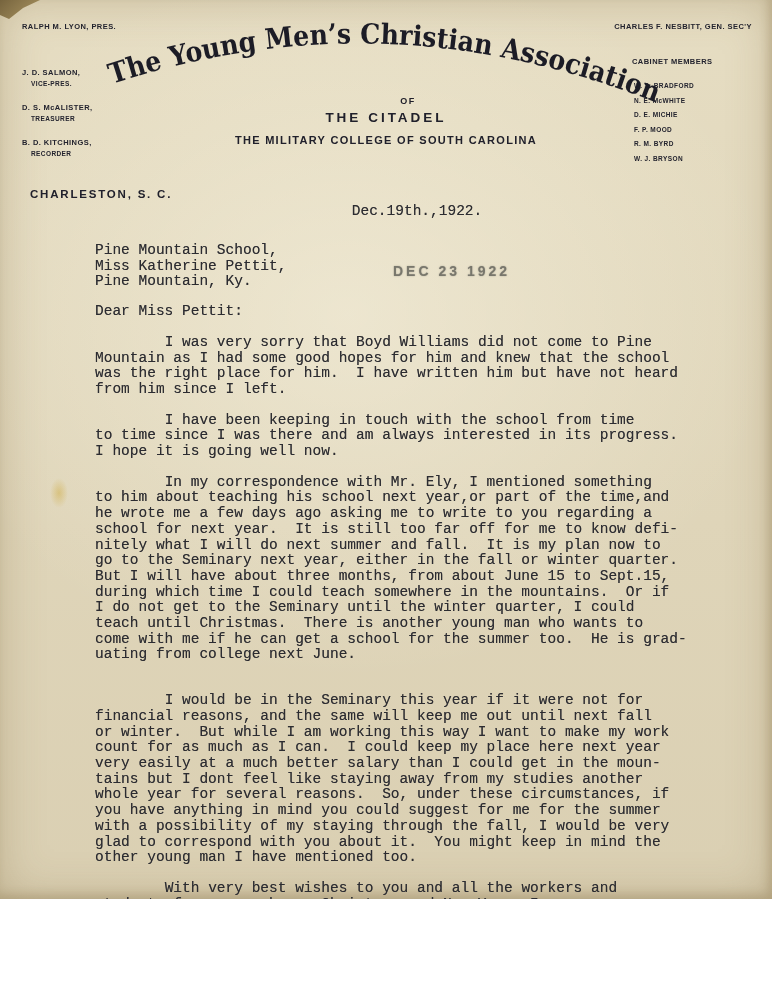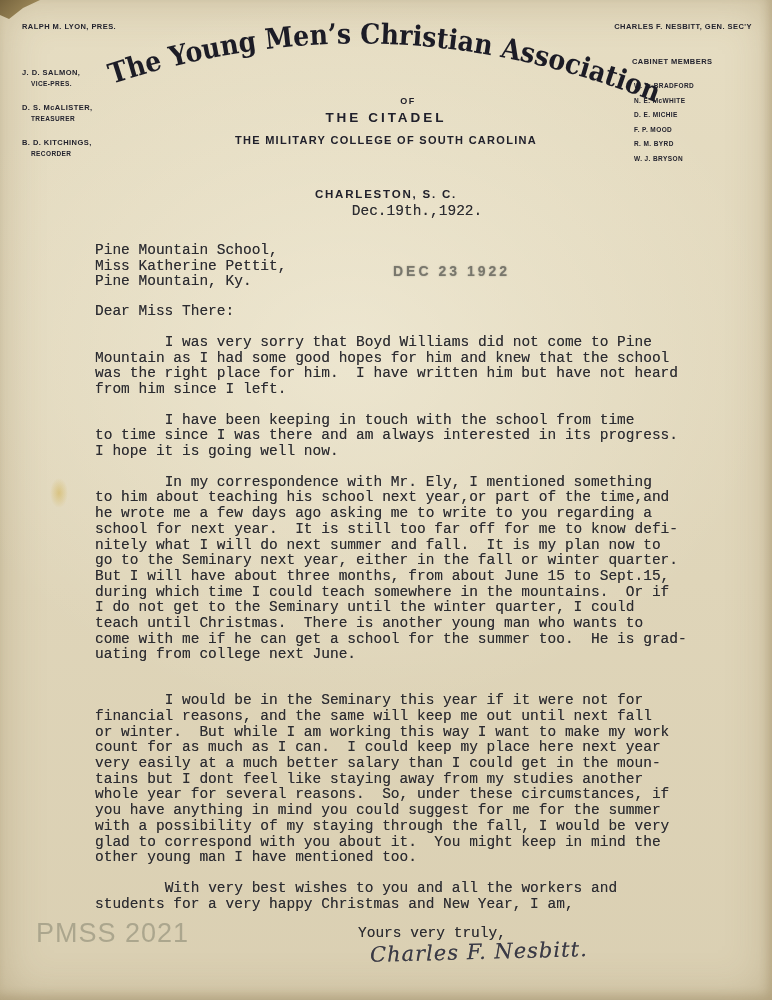--- a/index.html
+++ b/index.html
@@ -1,20 +1,20 @@
 <!DOCTYPE html>
 <html><head>
 <meta charset="utf-8">
 <style>
   * { margin:0; padding:0; box-sizing:border-box; }
   html,body { width:772px; height:1000px; }
   body { font-family:"Liberation Sans", sans-serif; }
 
   .page {
-    position:relative; width:772px; height:1000px; overflow:hidden;
+    position:relative; width:772px; height:899px; overflow:hidden;
     background-color:#eae2c9;
     background-image:
       radial-gradient(ellipse 620px 520px at 45% 35%, rgba(255,252,238,.38), rgba(255,252,238,0) 70%),
       linear-gradient(180deg, rgba(150,125,70,.05), rgba(135,110,60,.16));
     box-shadow: inset 0 0 45px rgba(120,95,45,.28), inset -4px -5px 10px rgba(110,85,40,.22);
     color:#20202b;
   }
 
   
   .tear { position:absolute; top:0; left:0; width:42px; height:19px;
@@ -39,22 +39,22 @@
 
   
   .arch { position:absolute; left:106px; top:12px; }
   .arch text { fill:#1c1c26; font-family:"DejaVu Serif", serif; font-weight:bold; }
   .of { position:absolute; left:0; right:0; top:96px; text-align:center;
     font-size:9px; font-weight:bold; letter-spacing:1.6px;padding-left:44px; }
   .citadel { position:absolute; left:0; right:0; top:110px; text-align:center;
     font-size:13.5px; font-weight:bold; letter-spacing:3px; }
   .college { position:absolute; left:0; right:0; top:134px; text-align:center;
     font-size:11px; font-weight:bold; letter-spacing:1.3px; }
-  .city { position:absolute; left:0; right:0; top:188px; text-align:center;
-    font-size:11.5px; font-weight:bold; letter-spacing:1.8px; }
+  .city { position:absolute; left:0; right:0; top:188px; 
+    font-size:11.5px; font-weight:bold; letter-spacing:1.8px;padding-left:30px; }
   .date { position:absolute; left:0; right:0; top:204px; text-align:center; text-indent:62px; }
 
   
   .mono, .date {
     font-family:"Liberation Mono","DejaVu Sans Mono",monospace;
     font-size:14.5px; line-height:15.7px; color:#2c2c31;
     text-shadow:0 0 .5px rgba(44,44,49,.55);
   }
   .letter-body { position:absolute; left:95px; top:243px; right:48px; }
   .para { white-space:pre-wrap; margin-top:15px; }
@@ -123,21 +123,21 @@
   <div class="city">CHARLESTON, S. C.</div>
   <div class="date">Dec.19th.,1922.</div>
 
   <div class="stamp">DEC 23 1922</div>
 
   <div class="letter-body mono">
     <div>Pine Mountain School,</div>
     <div>Miss Katherine Pettit,</div>
     <div>Pine Mountain, Ky.</div>
 
-    <div class="salutation">Dear Miss There:</div>
+    <div class="salutation">Dear Miss Pettit:</div>
 
     <div class="para">        I was very sorry that Boyd Williams did not come to Pine
 Mountain as I had some good hopes for him and knew that the school
 was the right place for him.  I have written him but have not heard
 from him since I left.</div>
     <div class="para">        I have been keeping in touch with the school from time
 to time since I was there and am always interested in its progress.
 I hope it is going well now.</div>
     <div class="para">        In my correspondence with Mr. Ely, I mentioned something
 to him about teaching his school next year,or part of the time,and

